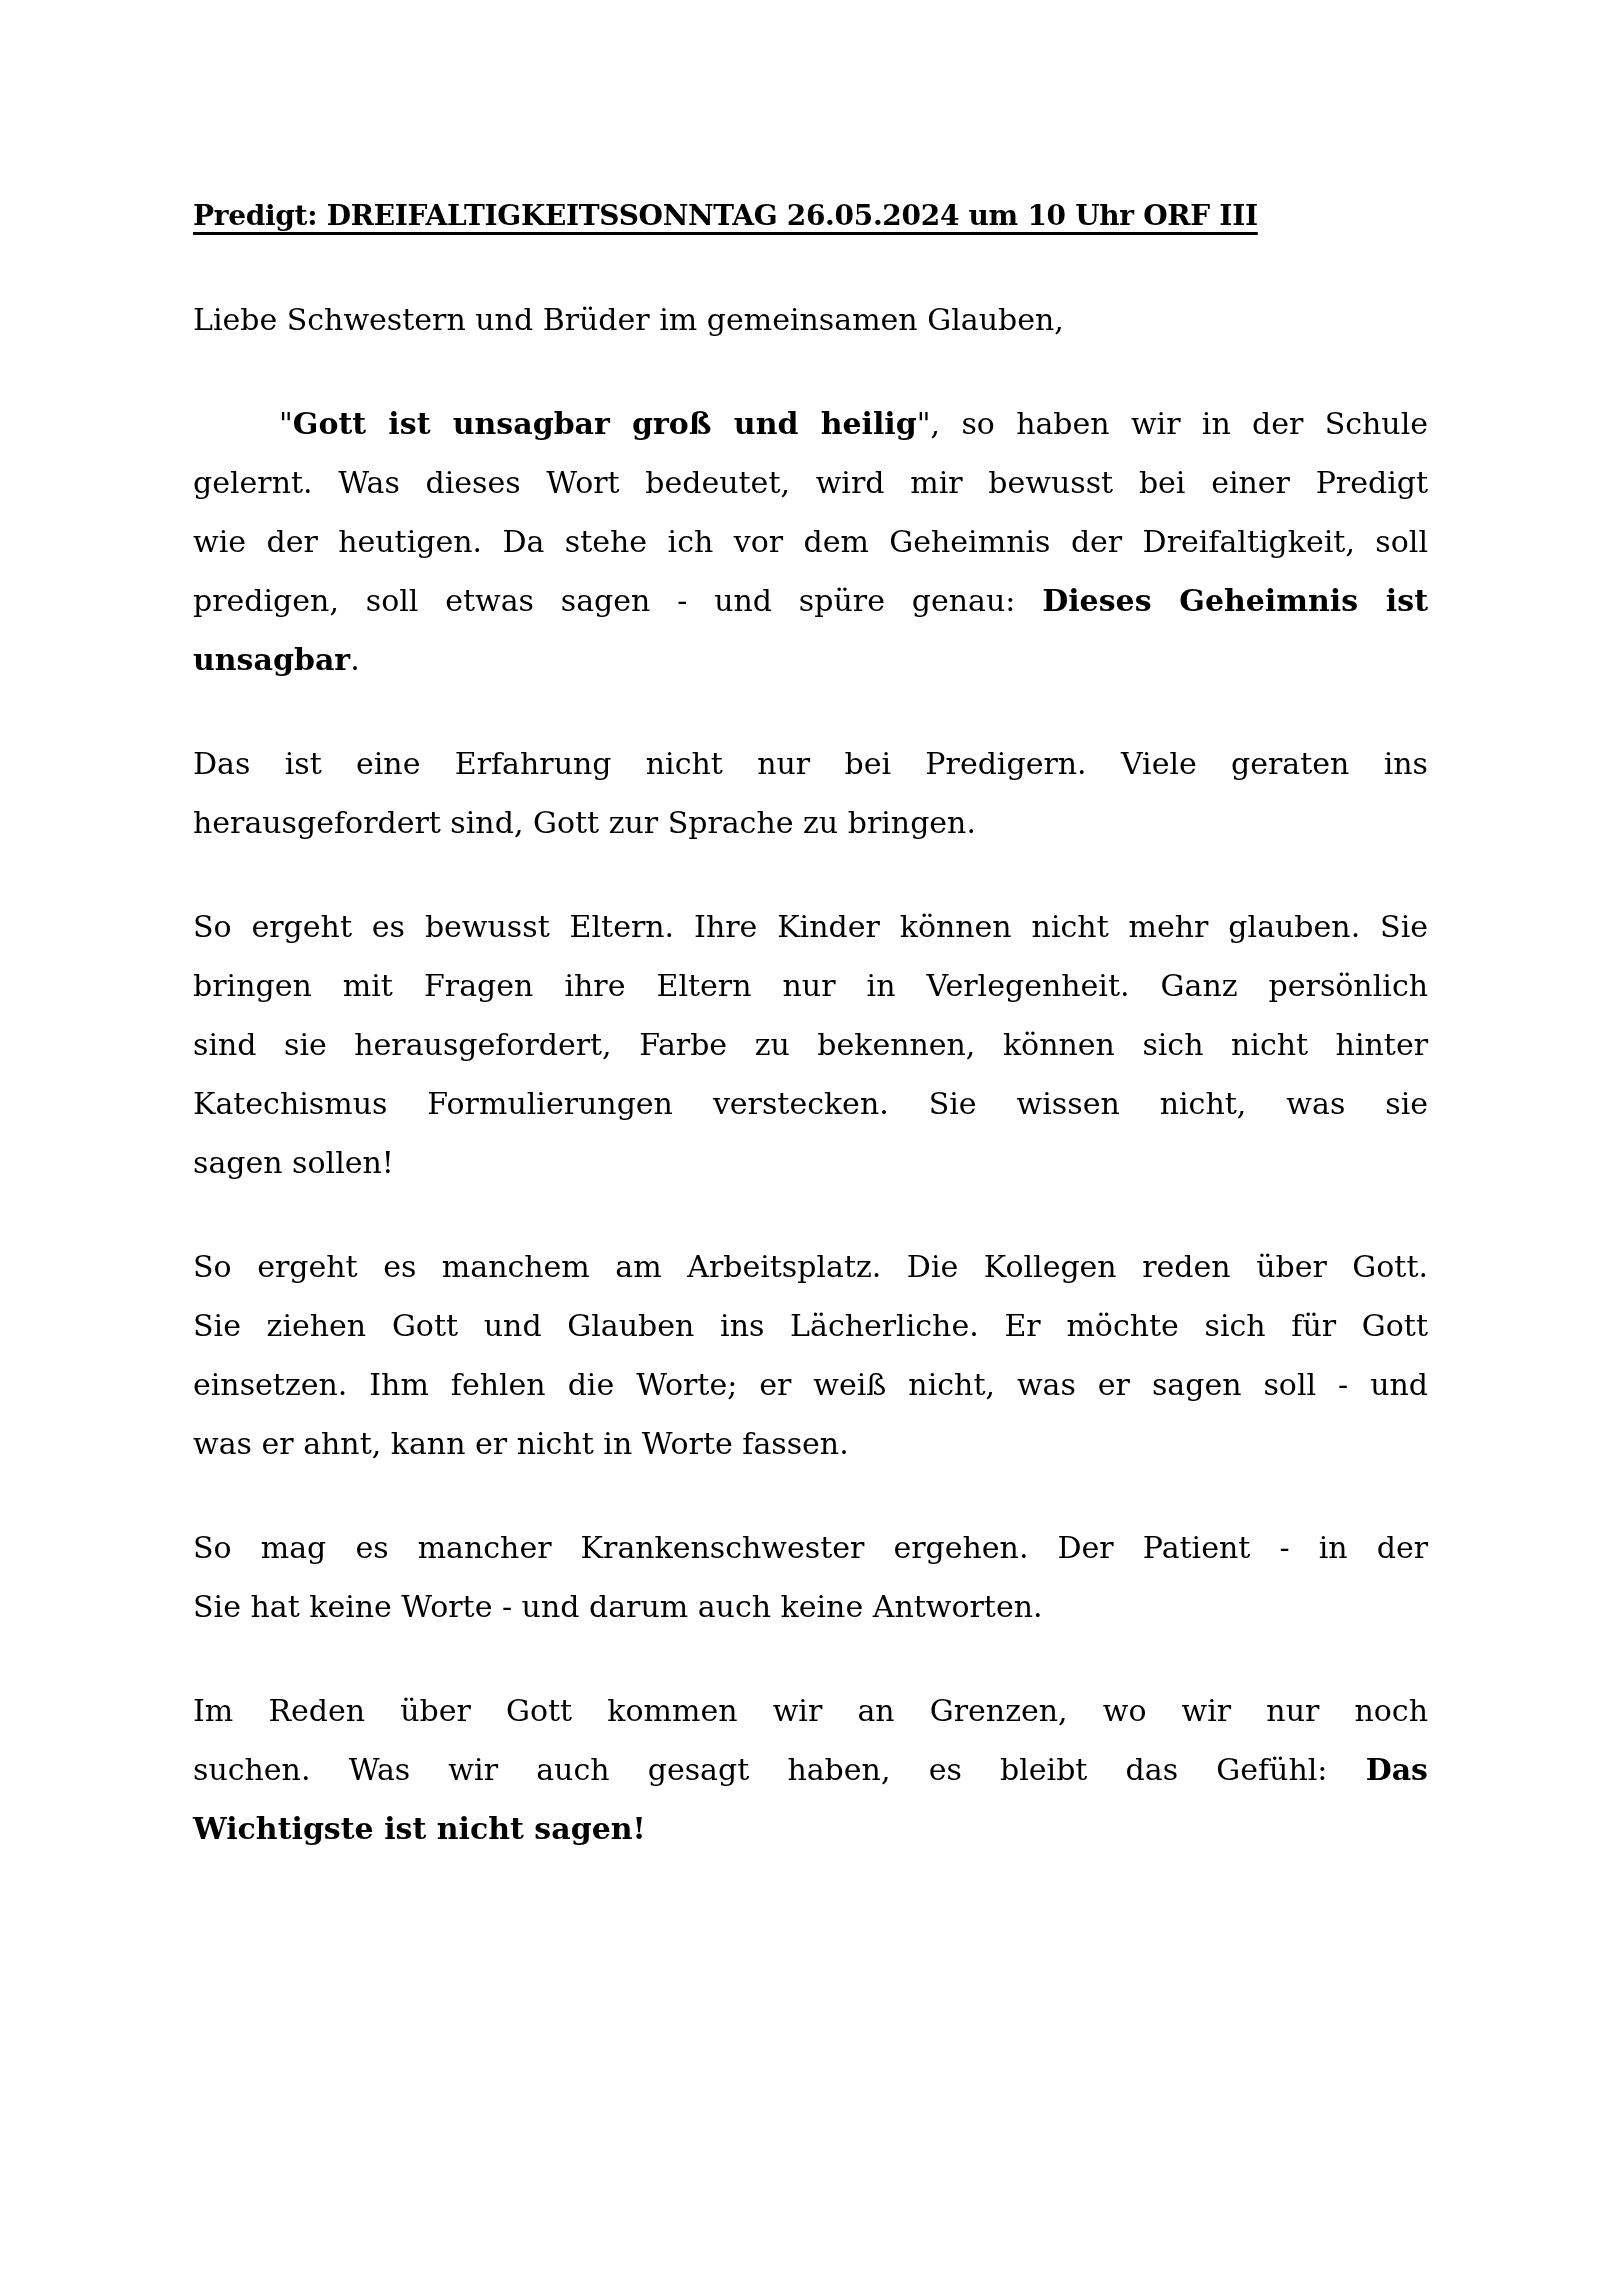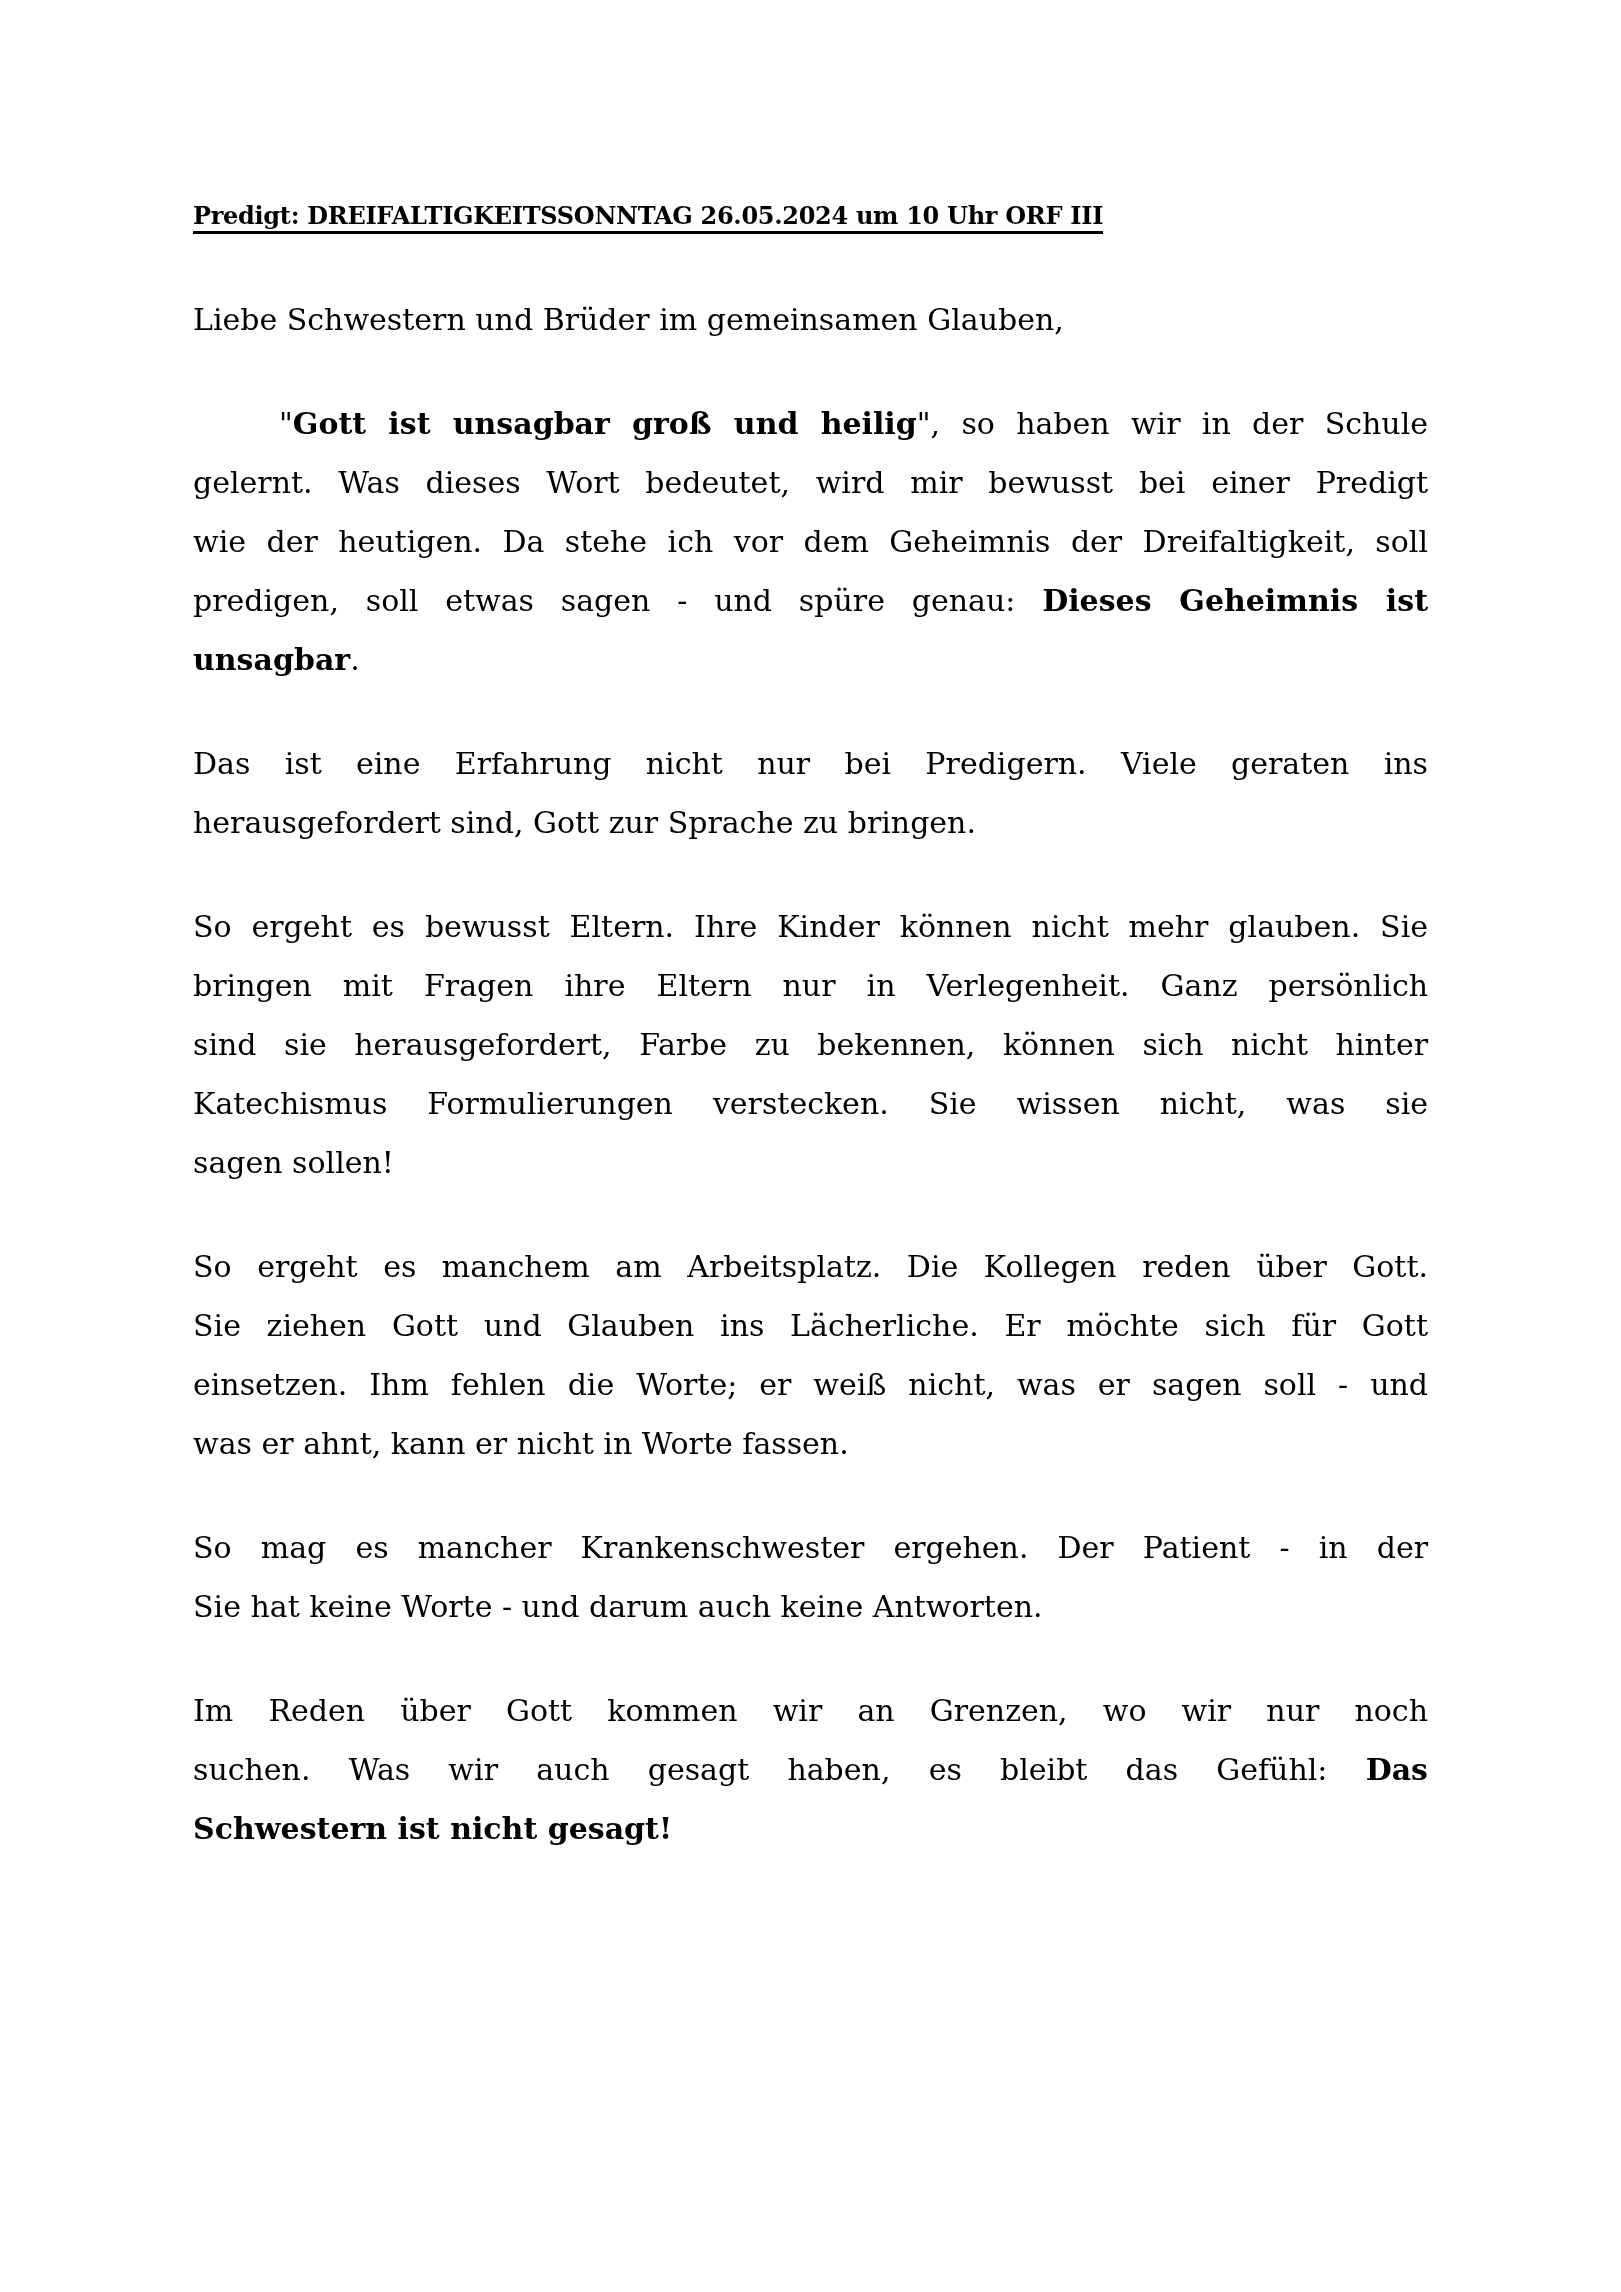--- a/index.html
+++ b/index.html
@@ -16,21 +16,21 @@
     overflow: hidden;
   }
   .sheet {
     position: absolute;
     left: 193px;
     top: 186px;
     width: 1235px;
   }
   .doc-title {
     margin: 0 0 45px 0;
-    font-size: 24px;
+    font-size: 28px;
     font-weight: bold;
     line-height: 59px;
     letter-spacing: -0.3px;
     white-space: nowrap;
   }
   .doc-title .u {
     text-decoration: underline;
     text-decoration-thickness: 2.9px;
     text-underline-offset: 6.9px;
   }
@@ -91,17 +91,17 @@
         <div class="line"><span>einsetzen. Ihm fehlen die Worte; er weiß nicht, was er sagen soll - und</span></div>
         <div class="line last"><span>was er ahnt, kann er nicht in Worte fassen.</span></div>
       </div>
       <div class="para">
         <div class="line"><span>So mag es mancher Krankenschwester ergehen. Der Patient - in der</span></div>
         <div class="line last"><span>Sie hat keine Worte - und darum auch keine Antworten.</span></div>
       </div>
       <div class="para">
         <div class="line"><span>Im Reden über Gott kommen wir an Grenzen, wo wir nur noch</span></div>
         <div class="line"><span>suchen. Was wir auch gesagt haben, es bleibt das Gefühl: </span><b>Das</b></div>
-        <div class="line last"><b>Schwestern ist nicht gesagt!</b></div>
+        <div class="line last"><b>Wichtigste ist nicht sagen!</b></div>
       </div>
     </div>
 </main>
 
 
 </body></html>

